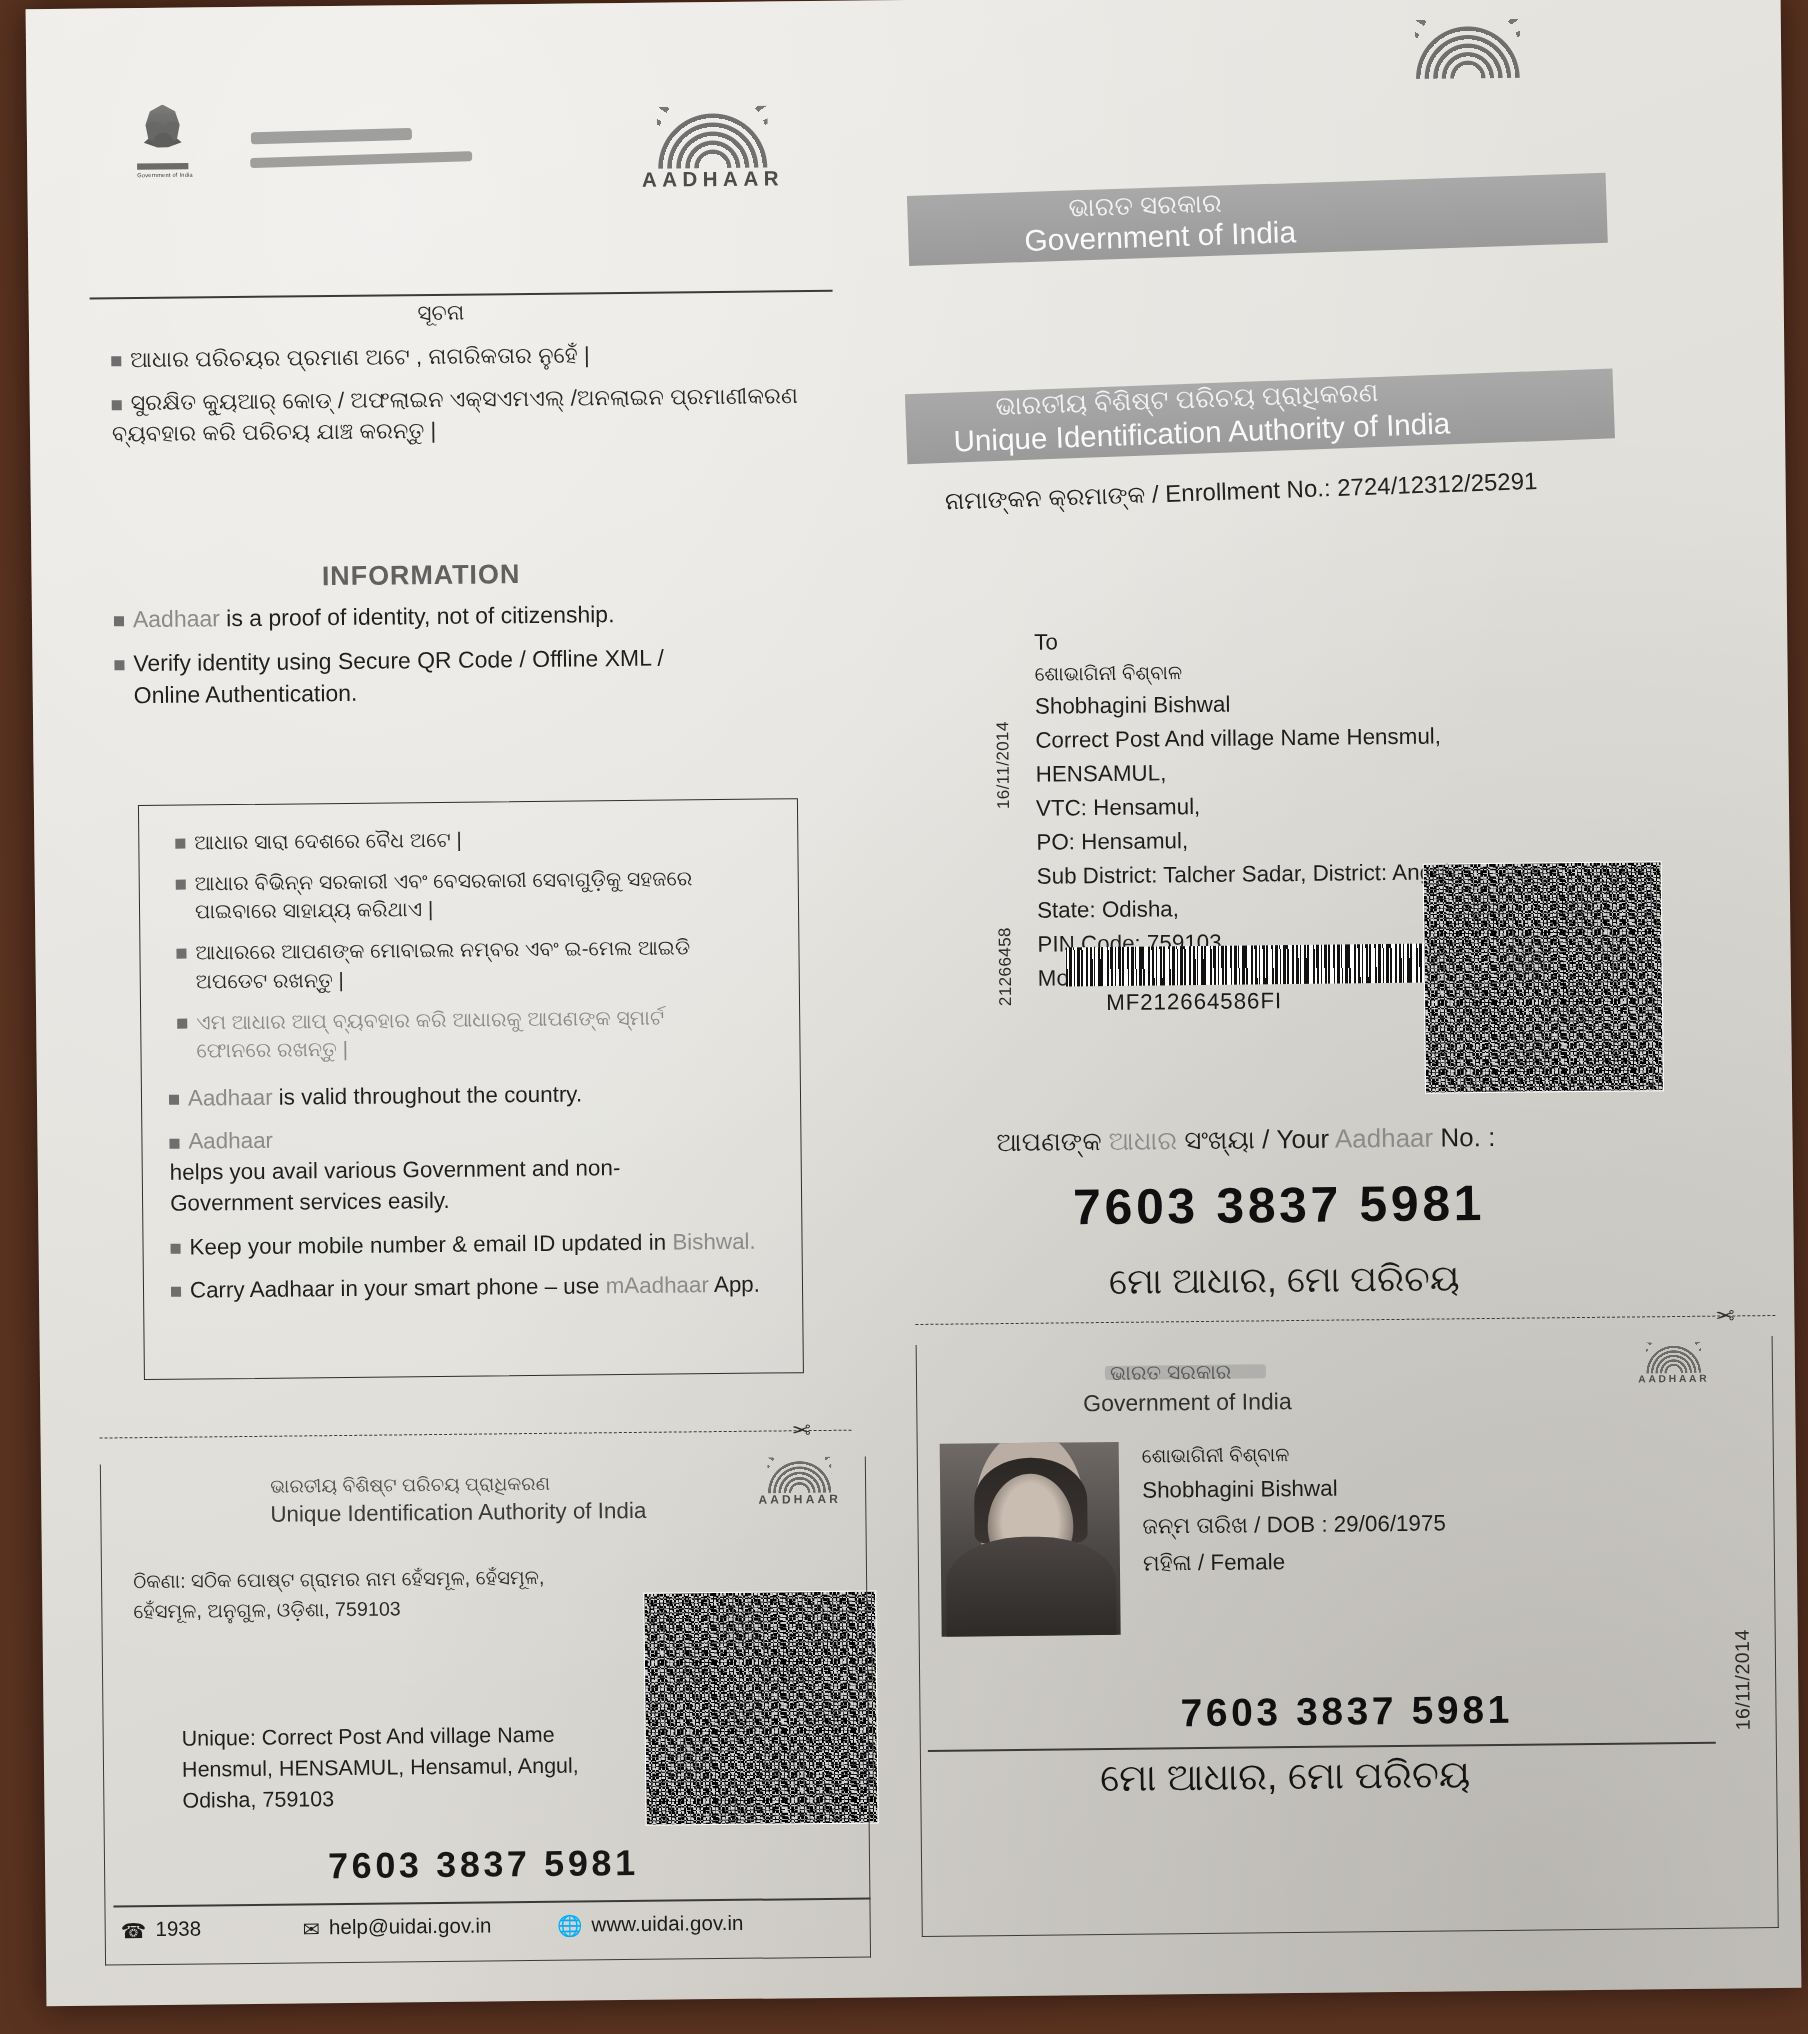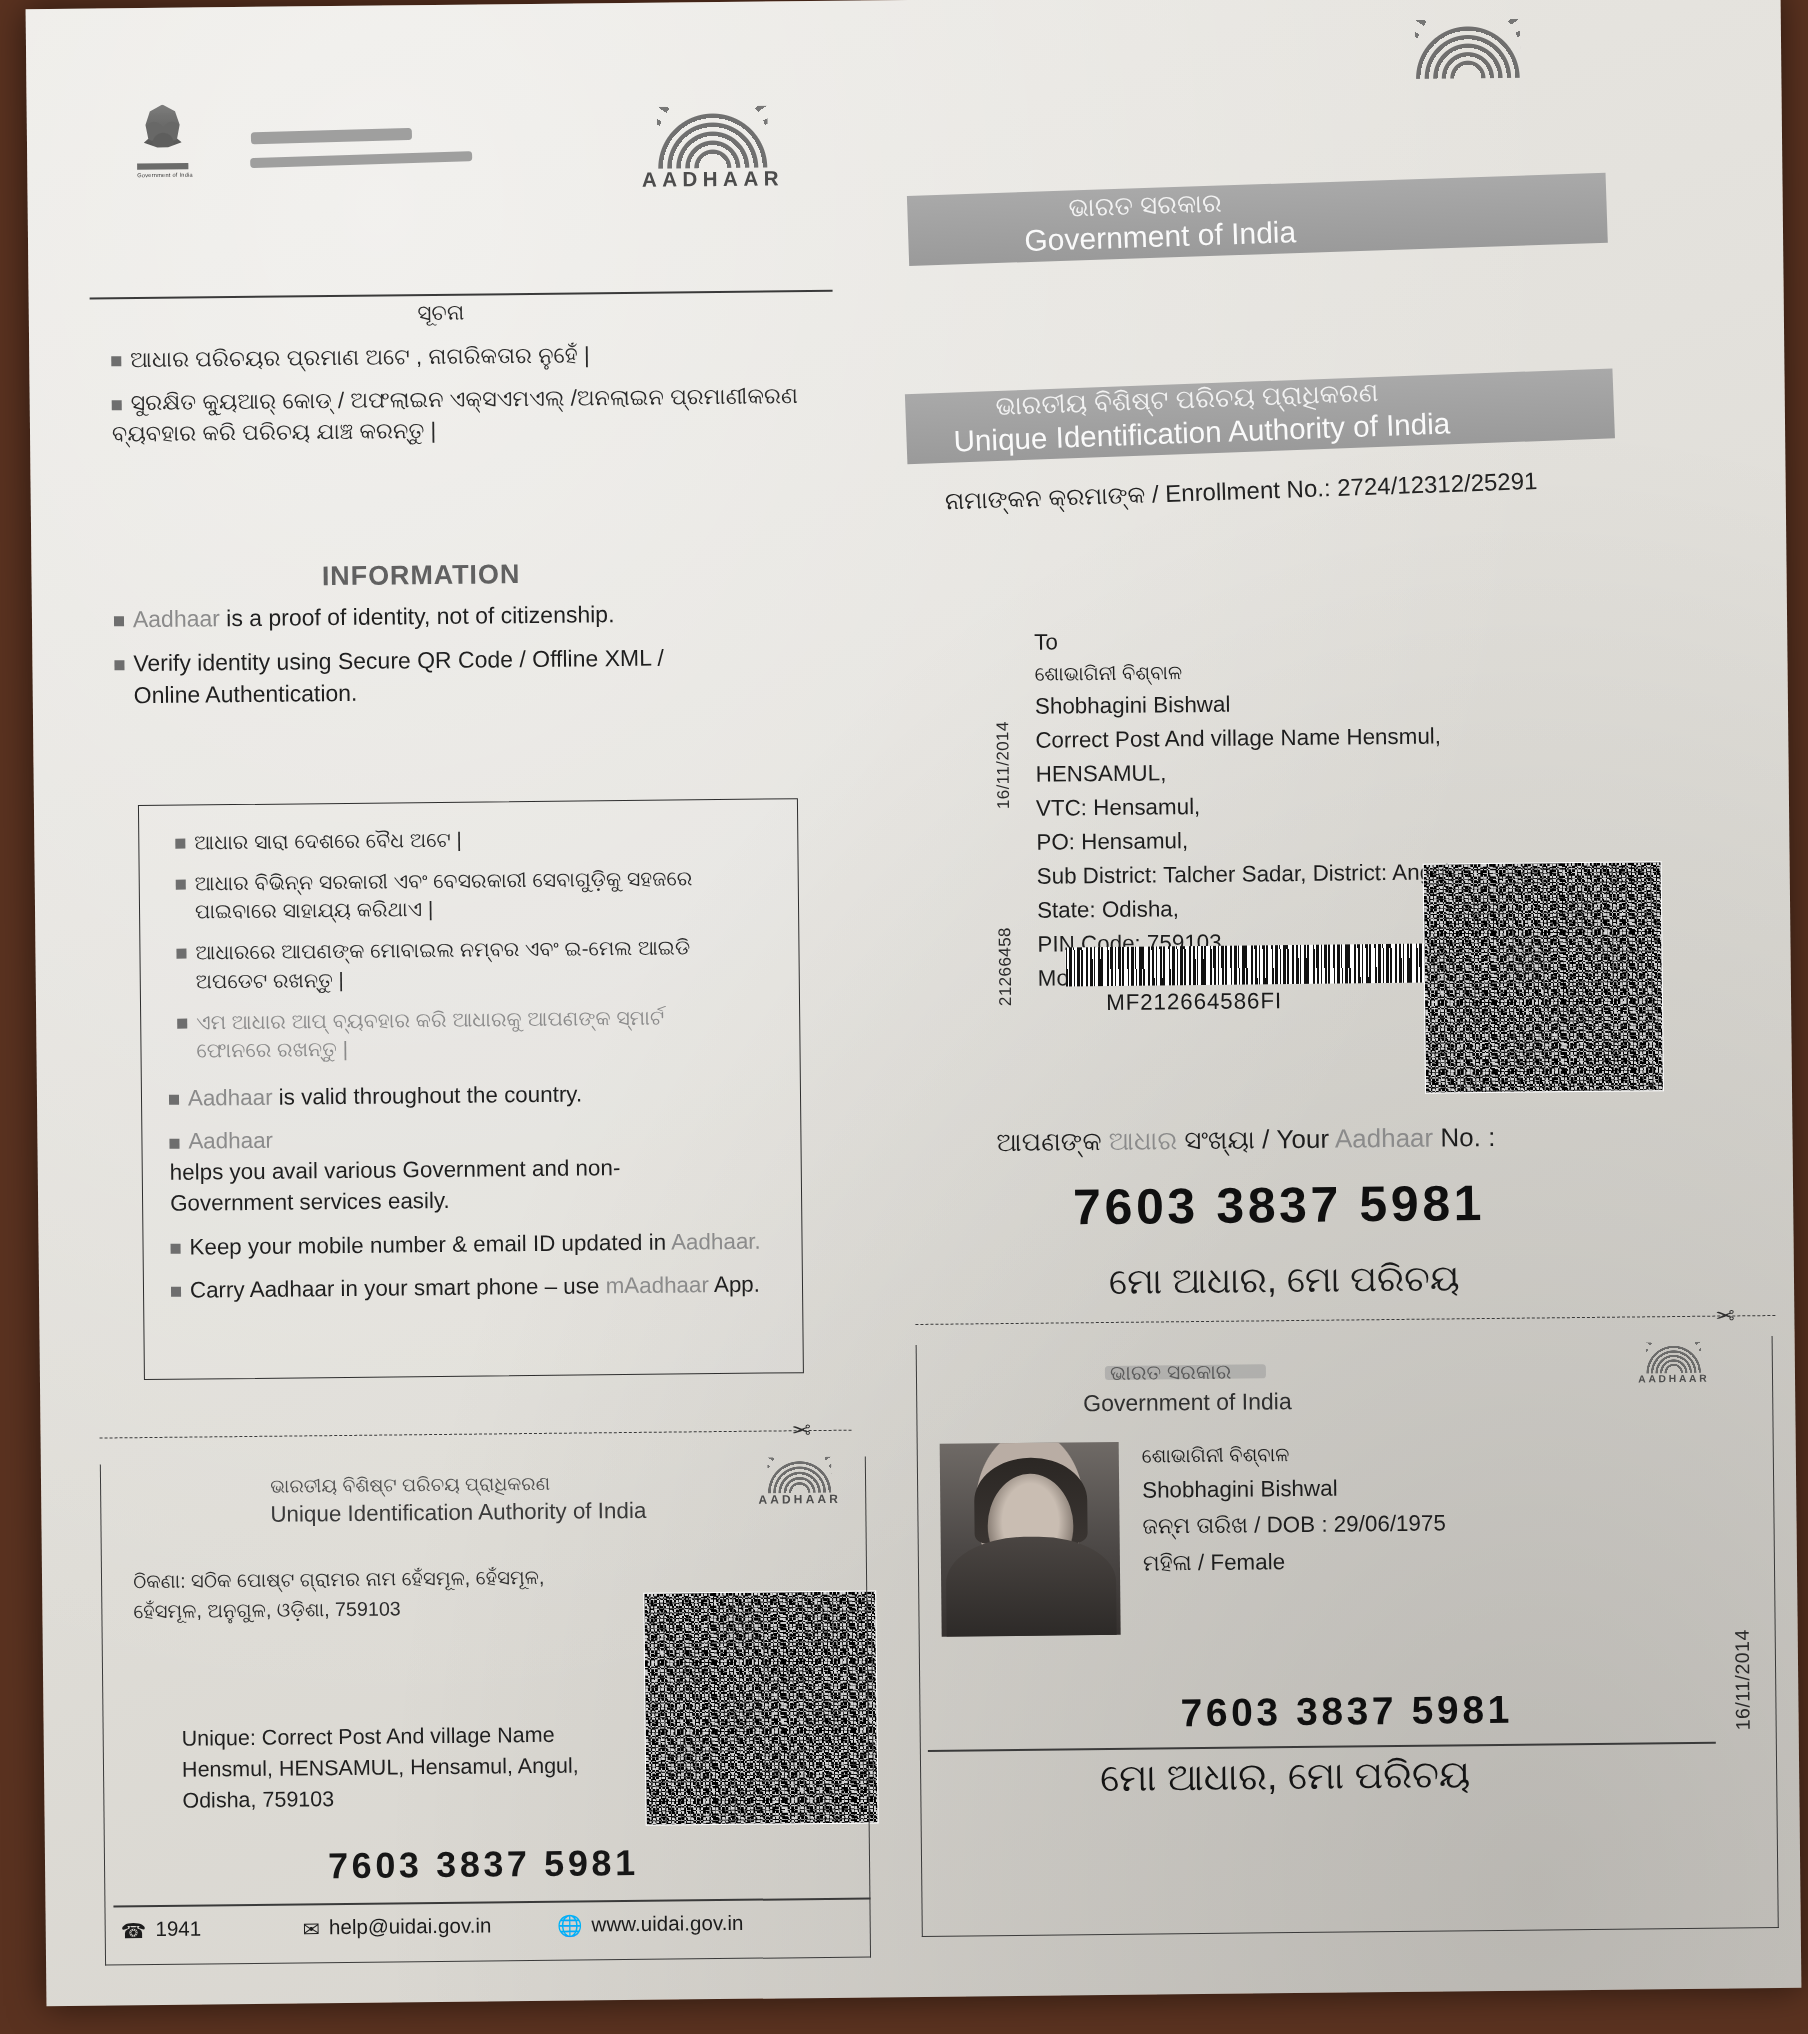--- a/index.html
+++ b/index.html
@@ -186,21 +186,21 @@
     <div class="card-box" style="position:absolute;left:86px;top:761px;width:658px;height:573px;background:rgba(255,255,255,.07);">
       <div style="position:absolute;left:36px;top:23px;width:591px;font-size:20.6px;color:#2a2a2a;">
         <div class="li"><span class="bullet"></span><span class="odia">ଆଧାର ସାରା ଦେଶରେ ବୈଧ ଅଟେ |</span></div>
         <div class="li"><span class="bullet"></span><span class="odia" style="display:inline-block;width:537px;vertical-align:top;">ଆଧାର ବିଭିନ୍ନ ସରକାରୀ ଏବଂ ବେସରକାରୀ ସେବାଗୁଡ଼ିକୁ ସହଜରେ ପାଇବାରେ ସାହାଯ୍ୟ କରିଥାଏ |</span></div>
         <div class="li"><span class="bullet"></span><span class="odia" style="display:inline-block;width:537px;vertical-align:top;">ଆଧାରରେ ଆପଣଙ୍କ ମୋବାଇଲ ନମ୍ବର ଏବଂ ଇ-ମେଲ ଆଇଡି ଅପଡେଟ ରଖନ୍ତୁ |</span></div>
         <div class="li"><span class="bullet"></span><span class="odia grey" style="display:inline-block;width:537px;vertical-align:top;">ଏମ ଆଧାର ଆପ୍ ବ୍ୟବହାର କରି ଆଧାରକୁ ଆପଣଙ୍କ ସ୍ମାର୍ଟ ଫୋନରେ ରଖନ୍ତୁ |</span></div>
       </div>
       <div style="position:absolute;left:27px;top:278px;width:618px;font-size:22.4px;color:#1f1f1f;">
         <div class="li"><span class="bullet"></span><span class="grey">Aadhaar</span><span> is valid throughout the country.</span></div>
         <div class="li"><span class="bullet"></span><span class="grey">Aadhaar</span><span style="display:inline-block;width:537px;vertical-align:top;"> helps you avail various Government and non-Government services easily.</span></div>
-        <div class="li"><span class="bullet"></span><span>Keep your mobile number &amp; email ID updated in </span><span class="grey">Aadhaar.</span></div>
+        <div class="li"><span class="bullet"></span><span>Keep your mobile number &amp; email ID updated in </span><span class="grey">Bishwal.</span></div>
         <div class="li"><span class="bullet"></span><span>Carry Aadhaar in your smart phone – use </span><span class="grey">mAadhaar</span><span> App.</span></div>
       </div>
     </div>
 
     <div class="dashcut" style="position:absolute;left:41px;top:1393px;width:752px;">
       <div class="scissors">✂</div>
     </div>
 
     <div style="position:absolute;left:41px;top:1420px;width:766px;height:502px;">
       <div class="emblem" style="position:absolute;left:27px;top:9px;transform:scale(1.05);"></div>
@@ -219,21 +219,21 @@
         <span>Correct Post And village Name Hensmul, HENSAMUL, Hensamul, Angul, Odisha, 759103</span>
       </div>
 
       <div class="qr" style="position:absolute;left:542px;top:134px;width:231px;height:231px;"></div>
 
       <div class="big-num" style="position:absolute;left:224px;top:383px;font-size:36px;color:#171717;">7603 3837 5981</div>
 
       <div style="position:absolute;left:9px;top:441px;width:757px;height:1.8px;background:#3a3a3a;"></div>
 
       <div style="position:absolute;left:16px;top:453px;width:752px;font-size:20.6px;color:#1c1c1c;">
-        <span class="foot-ico">☎</span><span>1941</span>
+        <span class="foot-ico">☎</span><span>1938</span>
         <span style="display:inline-block;width:90px;"></span>
         <span class="foot-ico">✉</span><span>help@uidai.gov.in</span>
         <span style="display:inline-block;width:54px;"></span>
         <span class="foot-ico">🌐</span><span>www.uidai.gov.in</span>
       </div>
       <div style="position:absolute;left:0;top:0;width:764px;height:500px;border:1.8px solid #3a3a3a;border-top:none;"></div>
     </div>
   </div>
 
   <div class="panel" style="left:860px;top:9px;width:896px;height:1952px;">

